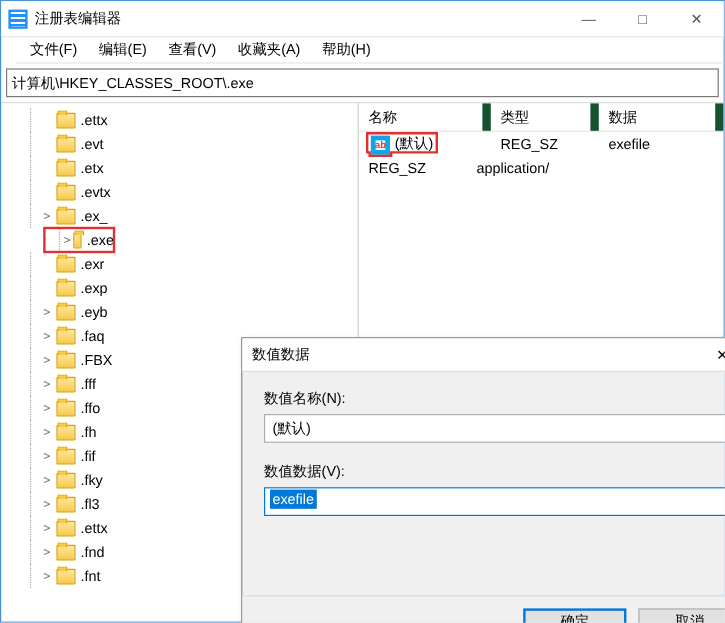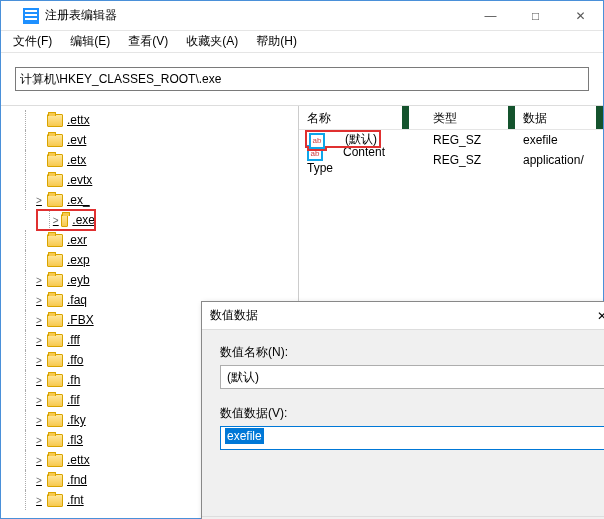--- a/index.html
+++ b/index.html
@@ -1,53 +1,53 @@
 <!DOCTYPE html>
 <html><head>
 <meta charset="utf-8">
 <style>
 * { box-sizing: border-box; margin: 0; padding: 0; font-family: "Microsoft YaHei", "Segoe UI", sans-serif; font-size: 12px; }
 body { width: 604px; height: 519px; overflow: hidden; background: #fff; }
 
 .window { width: 604px; height: 519px; border: 1px solid #4a90d9; display: flex; flex-direction: column; background: #fff; }
 
-.titlebar { height: 30px; display: flex; align-items: center; background: #fff; border-bottom: 1px solid #e5e5e5; padding-left: 16px; }
+.titlebar { height: 30px; display: flex; align-items: center; background: #fff; border-bottom: 1px solid #e5e5e5; }
 .titlebar .app-icon { width: 16px; height: 16px; margin: 0 6px; background: #1e90ff; display: inline-block; position: relative; }
 .titlebar .app-icon::before { content:""; position:absolute; inset:2px; background: repeating-linear-gradient(#fff 0 2px, #1e90ff 2px 4px); }
 .titlebar .title { flex: 1; }
 .titlebar .win-btn { width: 45px; height: 30px; display:flex; align-items:center; justify-content:center; color:#555; }
 
-.menubar { height: 22px; display:flex; align-items:flex-end; padding: 0 4px; gap: 2px; border-bottom: 1px solid #e5e5e5; }
+.menubar { height: 22px; display:flex; align-items:flex-end; padding: 0 4px; gap: 2px; border-bottom: 1px solid #e5e5e5; margin-left: 12px; }
 .menubar .menu-item { padding: 2px 8px; }
 
-.addressbar { height: 24px; border: 1px solid #7a7a7a; margin: 14px; display:flex; align-items:center; padding: 0 4px; }
+.addressbar { height: 24px; border: 1px solid #7a7a7a; margin: 4px; display:flex; align-items:center; padding: 0 4px; }
 
 .content { flex:1; display:flex; border-top:1px solid #ddd; position:relative; }
 .tree-pane { width: 298px; border-right: 1px solid #ccc; overflow:hidden; padding: 4px 0 0 0; }
 .list-pane { flex:1; overflow:hidden; }
 
-.tree { list-style:none;text-decoration:underline; }
+.tree { list-style:none; }
 .tree li { display:flex; align-items:center; height:20px; white-space:nowrap; }
 .tree .indent { display:inline-block; width:10px; }
 .tree .twisty { width:12px; text-align:center; color:#666; font-size:10px; display:inline-block; }
 .tree .dotline { width:8px; height:20px; border-left:1px dotted #aaa; display:inline-block; margin-left:4px; }
 .tree .folder-icon { width:16px; height:13px; background: linear-gradient(#ffe79c,#f7c94e); border:1px solid #d9a400; border-radius:1px; margin:0 4px 0 2px; display:inline-block; position:relative; }
 .tree .folder-icon::before { content:""; position:absolute; top:-3px; left:0; width:6px; height:3px; background:#f7c94e; border:1px solid #d9a400; border-bottom:none; border-radius:1px 1px 0 0; }
 .tree .label { }
 .tree li.hl { outline: 2px solid #e03030; outline-offset:-1px; width:58px; margin-left:36px; padding-left:0; }
 .tree li.hl .twisty, .tree li.hl .dotline { }
 
 .list-header { display:flex; height:24px; border-bottom:1px solid #e5e5e5; }
 .list-header div { padding:4px 8px; border-right:7px solid #14532d; }
 .col-name { width:110px; }
-.col-type { width:90px;margin-left:16px; }
+.col-type { width:90px; }
 .col-data { flex:1; }
 .list-row { display:flex; height:20px; align-items:center; }
 .list-row .cell { padding:0 8px; }
-.val-icon { width:16px; height:16px; border:2px solid #0ea5e9; background:#fff; display:inline-flex; align-items:center; justify-content:center; color:#d04040; font-size:8px; font-weight:normal; margin-right:20px; }
+.val-icon { width:16px; height:16px; border:4px solid #0ea5e9; background:#fff; display:inline-flex; align-items:center; justify-content:center; color:#d04040; font-size:8px; font-weight:bold; margin-right:4px; }
 .list-row.hl { position:relative; }
 .list-row.hl .name-wrap { outline:2px solid #e03030; padding:0 2px; }
 
 .dialog { position:absolute; left:200px; top:195px; width:430px; height:260px; background:#f0f0f0; border:1px solid #888; box-shadow: 2px 2px 6px rgba(0,0,0,.2); display:flex; flex-direction:column; }
 .dialog .dlg-title { height:28px; background:#fff; display:flex; align-items:center; padding:0 8px; border-bottom:1px solid #ddd; }
 .dialog .dlg-title .dlg-x { margin-left:auto; width:40px; text-align:center; }
 .dialog .dlg-body { flex:1; padding: 14px 18px; }
 .dialog label { display:block; margin-bottom:4px; }
 .dialog .ro-field { width:100%; height:24px; border:1px solid #adadad; background:#fff; padding:3px 6px; margin-bottom:16px; }
 .dialog .edit-field { width:100%; height:24px; border:1px solid #0078d7; background:#fff; padding:2px 4px; }
@@ -252,21 +252,20 @@
         <div class="col-type">类型</div>
         <div class="col-data">数据</div>
       </div>
       <div id="rows">
           <div class="list-row hl">
             <div class="cell col-name"><span class="name-wrap"><span class="val-icon">ab</span><span>(默认)</span></span></div>
             <div class="cell col-type">REG_SZ</div>
             <div class="cell col-data">exefile</div>
           </div>
           <div class="list-row">
-            <div class="cell col-name"><span class="name-wrap"><span class="val-icon">ab</span><span>Content Type</span></span></div>
             <div class="cell col-type">REG_SZ</div>
             <div class="cell col-data">application/</div>
           </div>
         </div>
     </div>
 
     <div class="dialog">
       <div class="dlg-title">
         <span>数值数据</span>
         <span class="dlg-x">✕</span>

